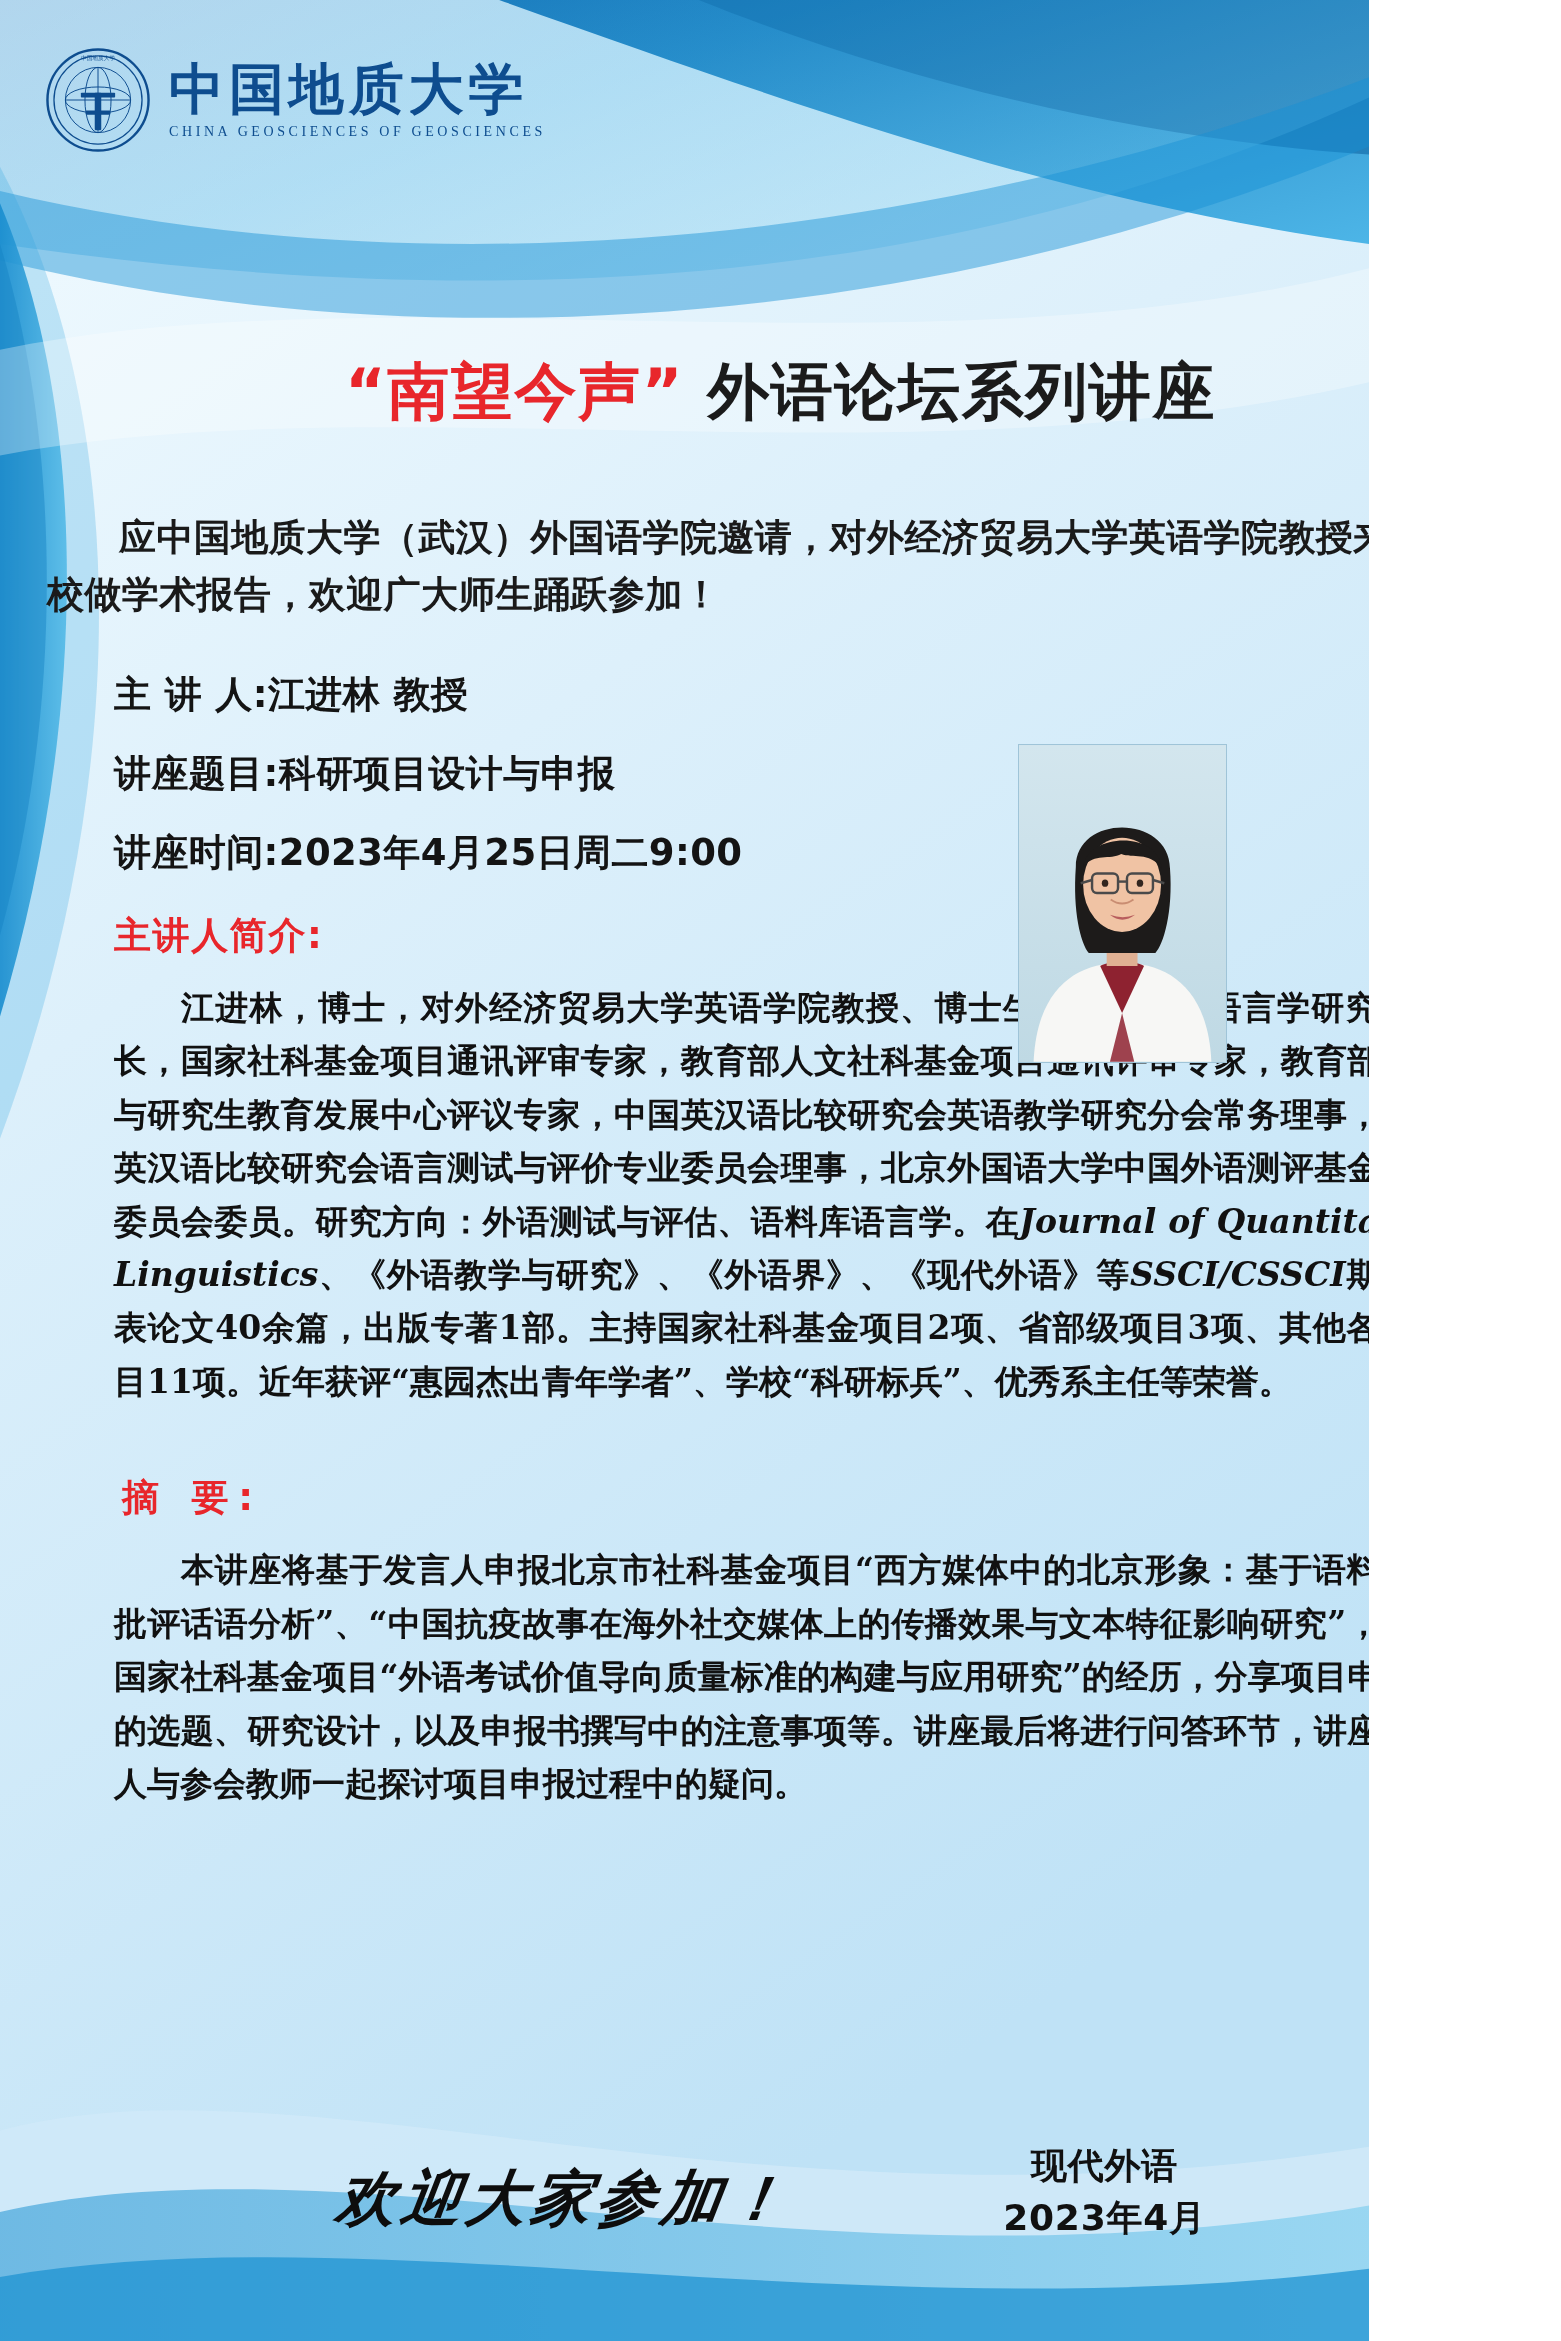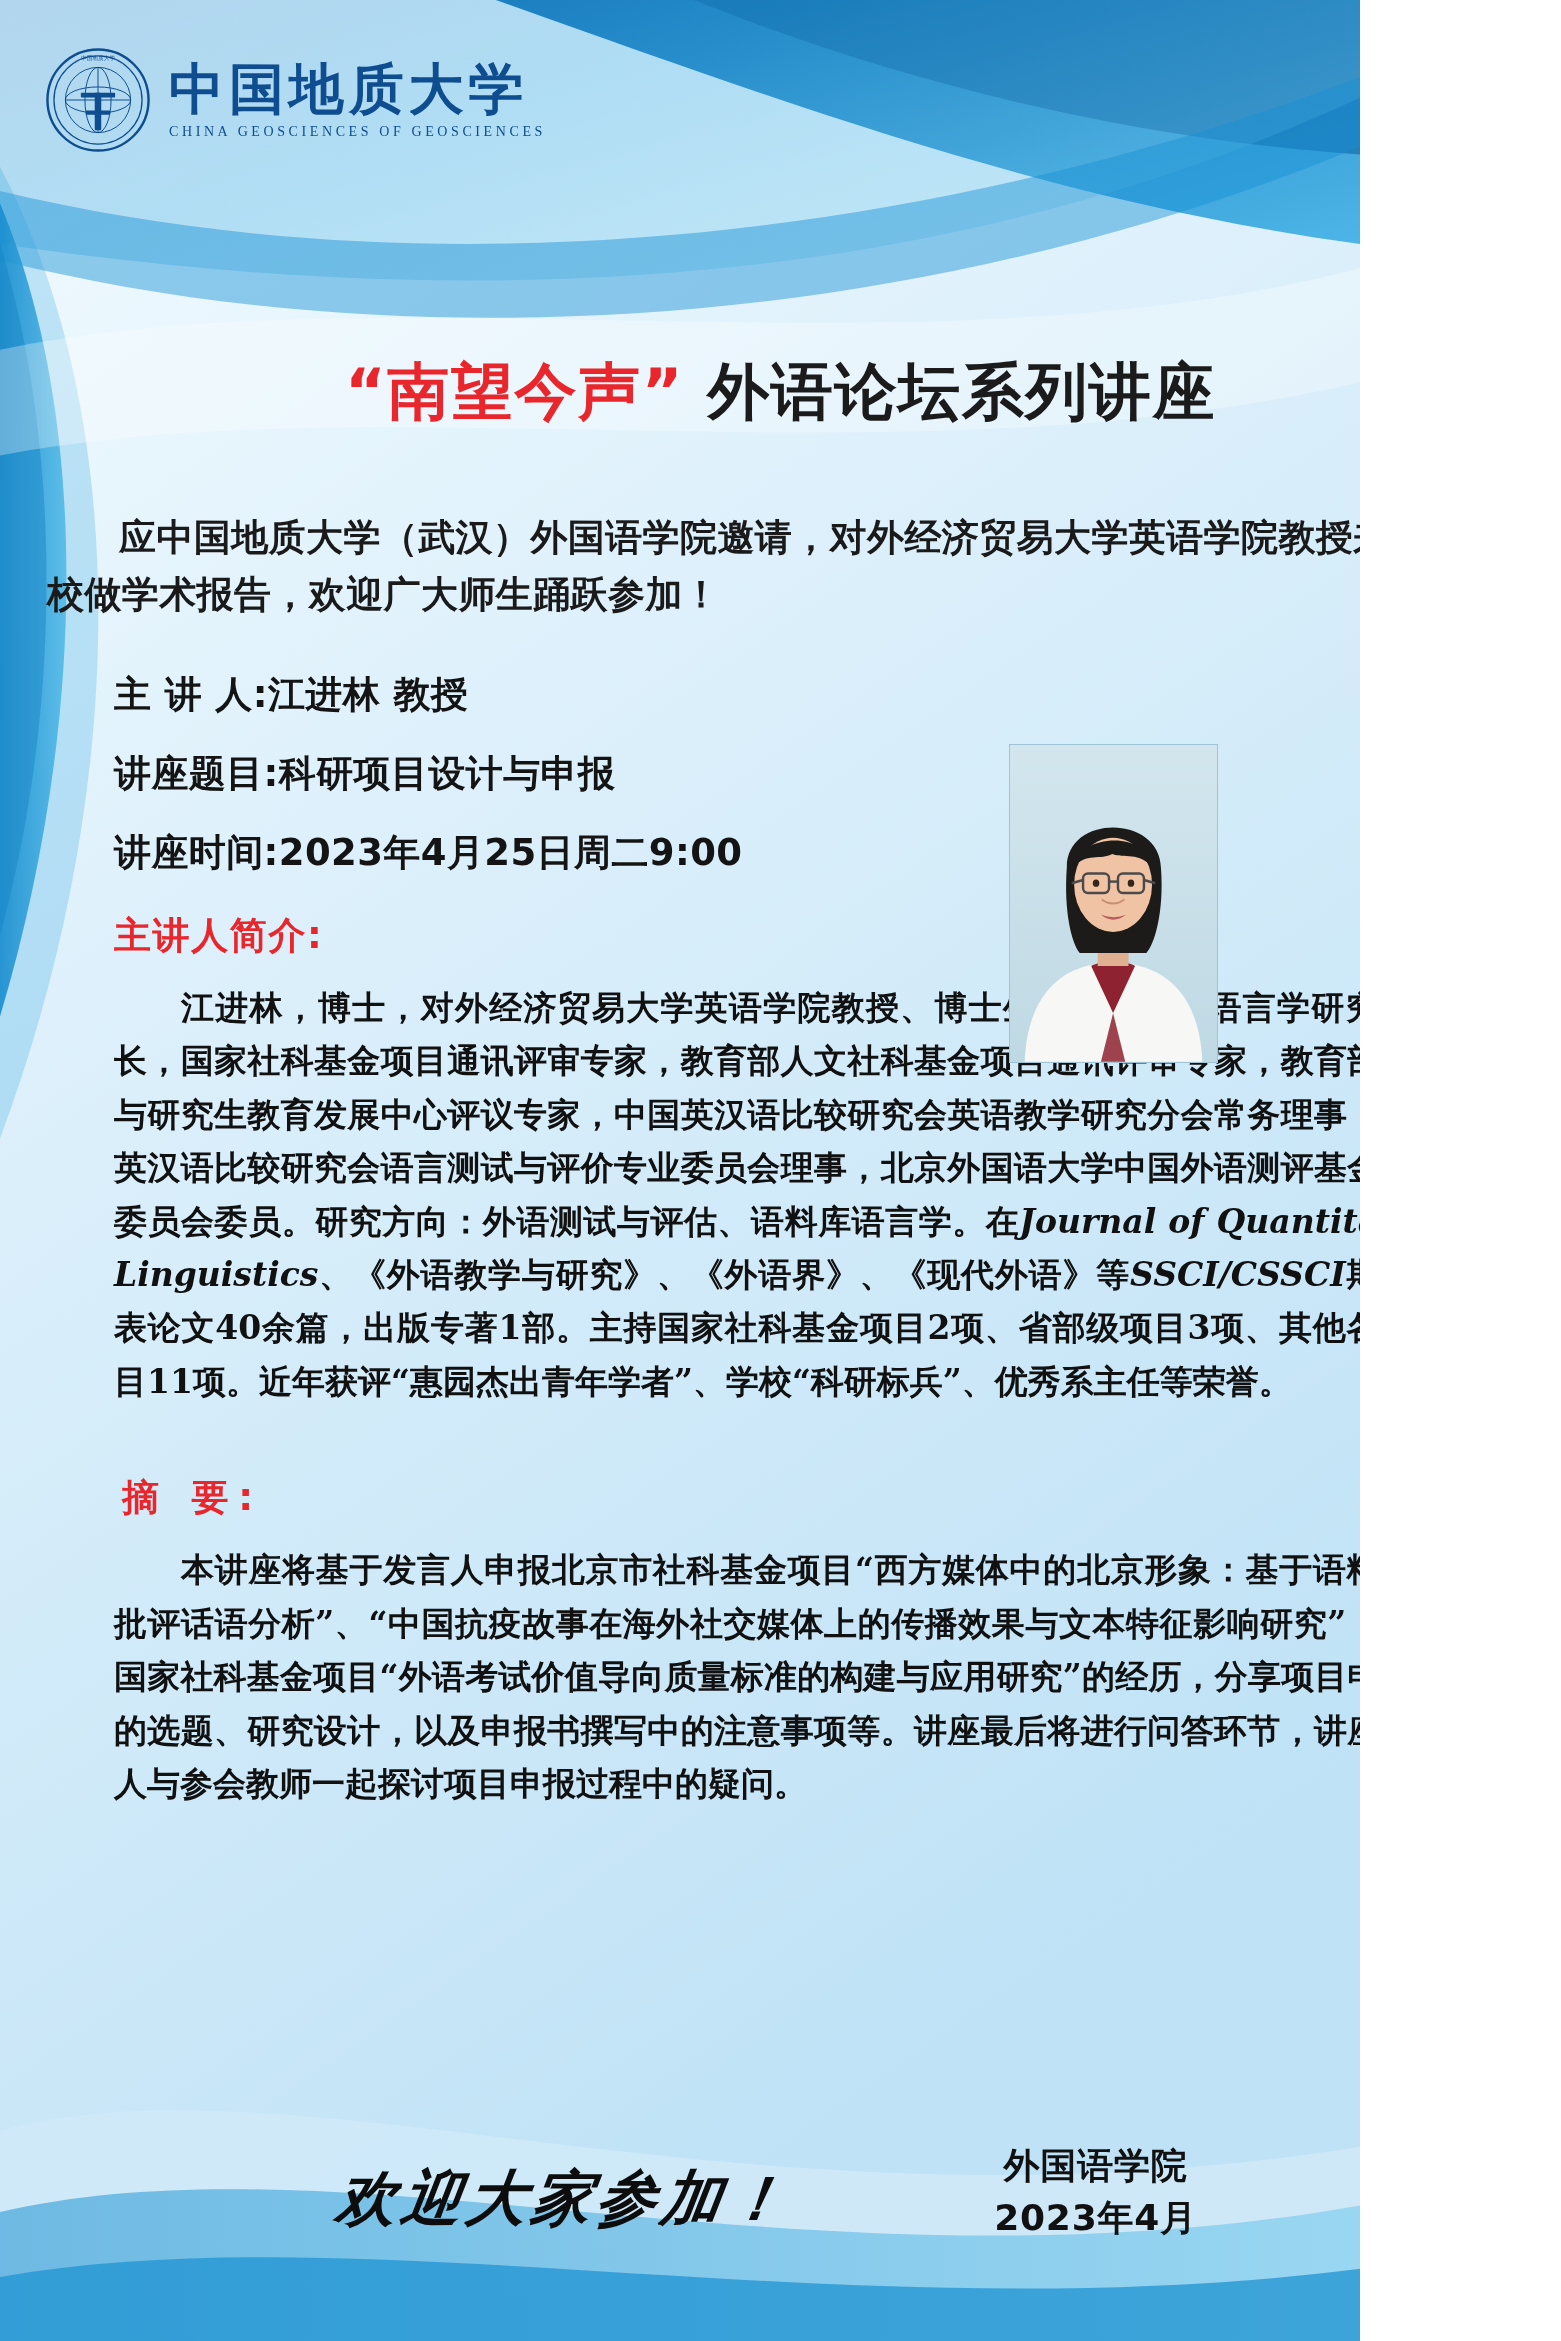--- a/index.html
+++ b/index.html
@@ -9,20 +9,21 @@
   }
   body {
     font-family: "Liberation Sans", sans-serif;
   }
   .poster {
     position: relative;
     width: 1360px;
     height: 2342px;
     overflow: hidden;
     background: linear-gradient(160deg, #eaf6fd 0%, #d9eefa 25%, #cfe9f8 55%, #c3e3f6 80%, #bcdff4 100%);
+    padding-left: 9px;
   }
   
   .bg-svg {
     position: absolute;
     inset: 0;
     width: 100%;
     height: 100%;
   }
   
   .logo-block {
@@ -294,18 +295,18 @@
     <div class="section-head">主讲人简介:</div>
     <div class="body-text"><span>江进林，博士，对外经济贸易大学英语学院教授、博士生导师、应用语言学研究所所长，国家社科基金项目通讯评审专家，教育部人文社科基金项目通讯评审专家，教育部学位与研究生教育发展中心评议专家，中国英汉语比较研究会英语教学研究分会常务理事，中国英汉语比较研究会语言测试与评价专业委员会理事，北京外国语大学中国外语测评基金学术委员会委员。研究方向：外语测试与评估、语料库语言学。在</span><span class="it">Journal of Quantitative Linguistics</span><span>、《外语教学与研究》、《外语界》、《现代外语》等</span><span class="it">SSCI/CSSCI</span><span>期刊发表论文40余篇，出版专著1部。主持国家社科基金项目2项、省部级项目3项、其他各级项目11项。近年获评“惠园杰出青年学者”、学校“科研标兵”、优秀系主任等荣誉。</span></div>
 
     <div class="section-head abstract">摘 要:</div>
     <div class="body-text">本讲座将基于发言人申报北京市社科基金项目“西方媒体中的北京形象：基于语料库的批评话语分析”、“中国抗疫故事在海外社交媒体上的传播效果与文本特征影响研究”，以及国家社科基金项目“外语考试价值导向质量标准的构建与应用研究”的经历，分享项目申报中的选题、研究设计，以及申报书撰写中的注意事项等。讲座最后将进行问答环节，讲座发言人与参会教师一起探讨项目申报过程中的疑问。</div>
 
   </div>
 
   <div class="footer-welcome">欢迎大家参加！</div>
   <div class="footer-sign">
-    <div>外国语学院</div>
+    <div>现代外语</div>
     <div>2023年4月</div>
   </div>
 
 </div>
 
 
 </body></html>

